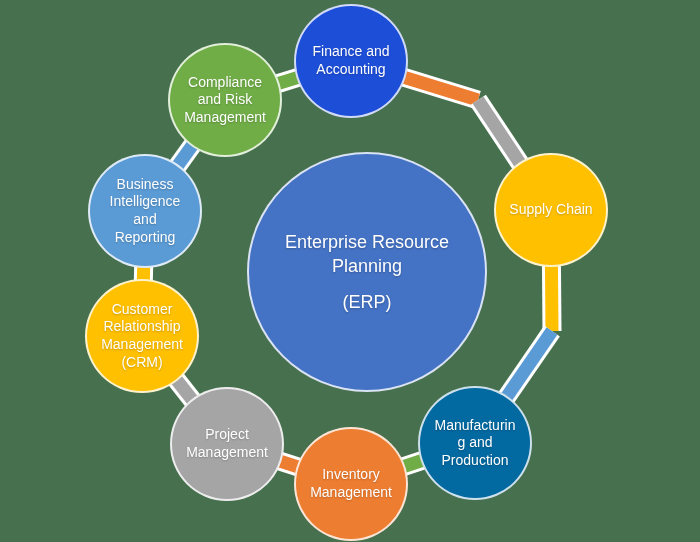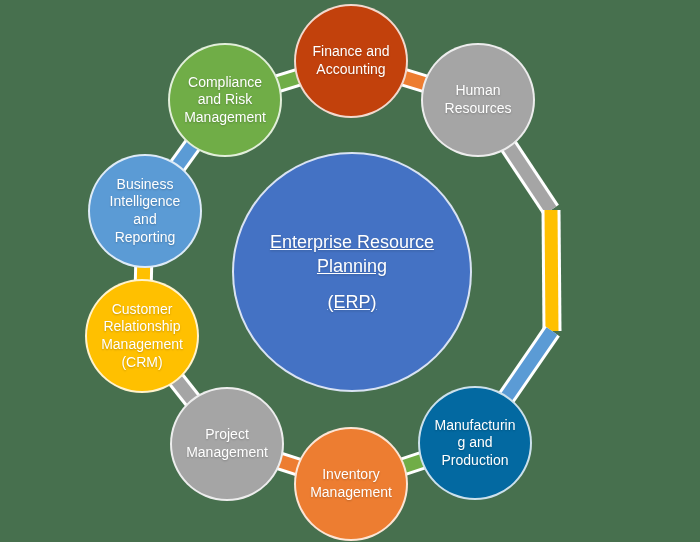--- a/index.html
+++ b/index.html
@@ -40,26 +40,25 @@
     height: 114px;
     z-index: 2;
     font-size: 14px;
     line-height: 1.26;
   }
   .sat .label { white-space: pre-line; }
 
   .center-node {
     width: 240px;
     height: 240px;
-    left: 232px;
+    left: 247px;
     top: 152px;
     z-index: 3;
     font-size: 18px;
     line-height: 1.35;
-    text-decoration: underline;
   }
   .center-title { white-space: pre-line; }
   .center-sub { margin-top: 11px; }
 
   
   .pos-finance       { left: 294px; top: 4px; }
   .pos-hr            { left: 421px; top: 43px; }
   .pos-supply        { left: 494px; top: 153px; }
   .pos-sales         { left: 495px; top: 274px; }
   .pos-manufacturing { left: 418px; top: 386px; }
@@ -106,30 +105,29 @@
     <line class="casing" x1="225" y1="100" x2="351" y2="61" style="stroke: rgb(255, 255, 255);"></line>
     <line class="core" x1="225" y1="100" x2="351" y2="61" style="stroke: rgb(112, 173, 71);"></line>
   </svg>
 
   <div class="node center-node" style="background-color: rgb(68, 114, 196);">
     <div class="center-title">Enterprise Resource
 Planning</div>
     <div class="center-sub">(ERP)</div>
   </div>
 
-  <div class="node sat pos-finance" style="background-color: #c2410c;">
+  <div class="node sat pos-finance" style="background-color: #1d4ed8;">
     <div class="label">Finance and
 Accounting</div>
   </div>
 
-  <div class="node sat pos-hr" style="background-color: rgb(165, 165, 165);">
-    <div class="label">Human
-Resources</div>
+
+  <div class="node sat pos-supply" style="background-color: rgb(255, 192, 0);">
+    <div class="label">Supply Chain</div>
   </div>
-
 
 
   <div class="node sat pos-manufacturing" style="background-color: #0369a1;">
     <div class="label">Manufacturin
 g and
 Production</div>
   </div>
 
   <div class="node sat pos-inventory" style="background-color: rgb(237, 125, 49);">
     <div class="label">Inventory

